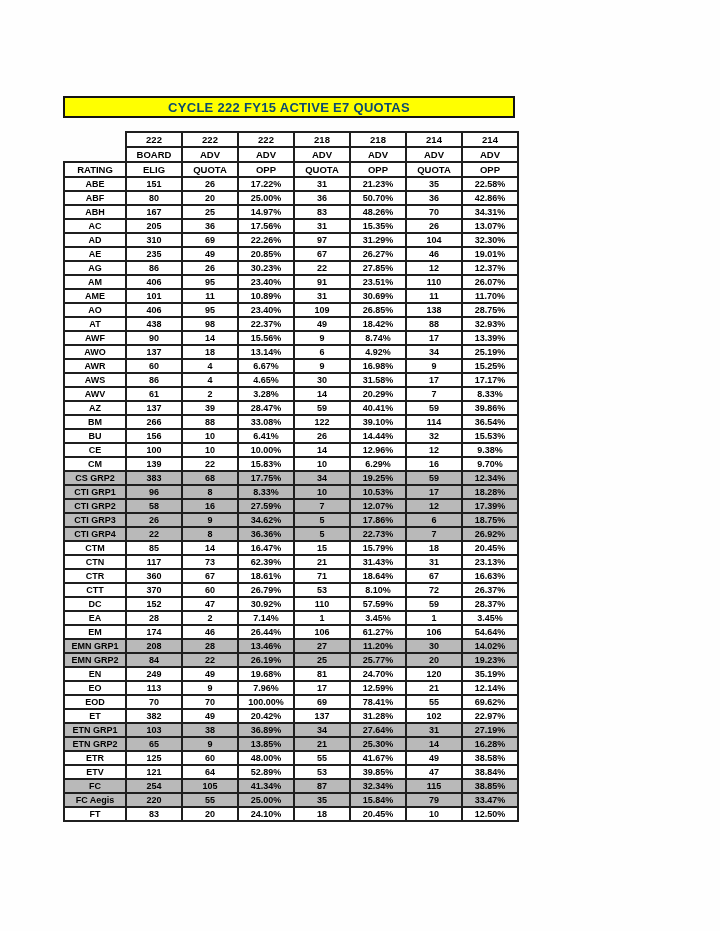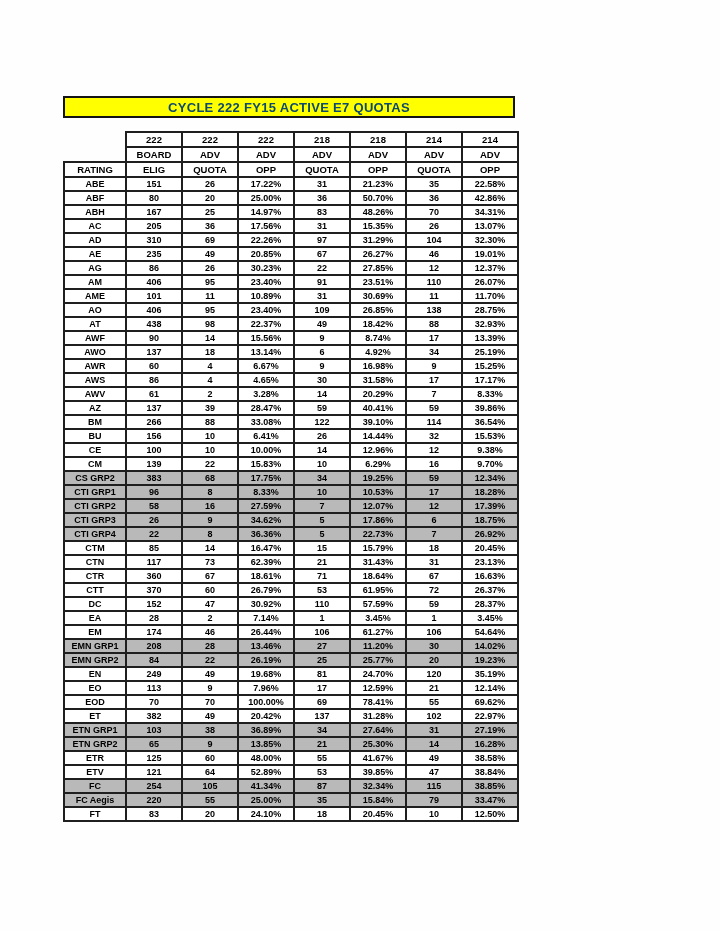--- a/index.html
+++ b/index.html
@@ -373,21 +373,21 @@
           <td>18.64%</td>
           <td class="thickL">67</td>
           <td class="thickR">16.63%</td>
         </tr>
         <tr>
           <th class="thickL">CTT</th>
           <td class="thickL green">370</td>
           <td class="green">60</td>
           <td class="green">26.79%</td>
           <td class="thickL">53</td>
-          <td>61.95%</td>
+          <td>8.10%</td>
           <td class="thickL">72</td>
           <td class="thickR">26.37%</td>
         </tr>
         <tr>
           <th class="thickL">DC</th>
           <td class="thickL green">152</td>
           <td class="green">47</td>
           <td class="green">30.92%</td>
           <td class="thickL">110</td>
           <td>57.59%</td>

